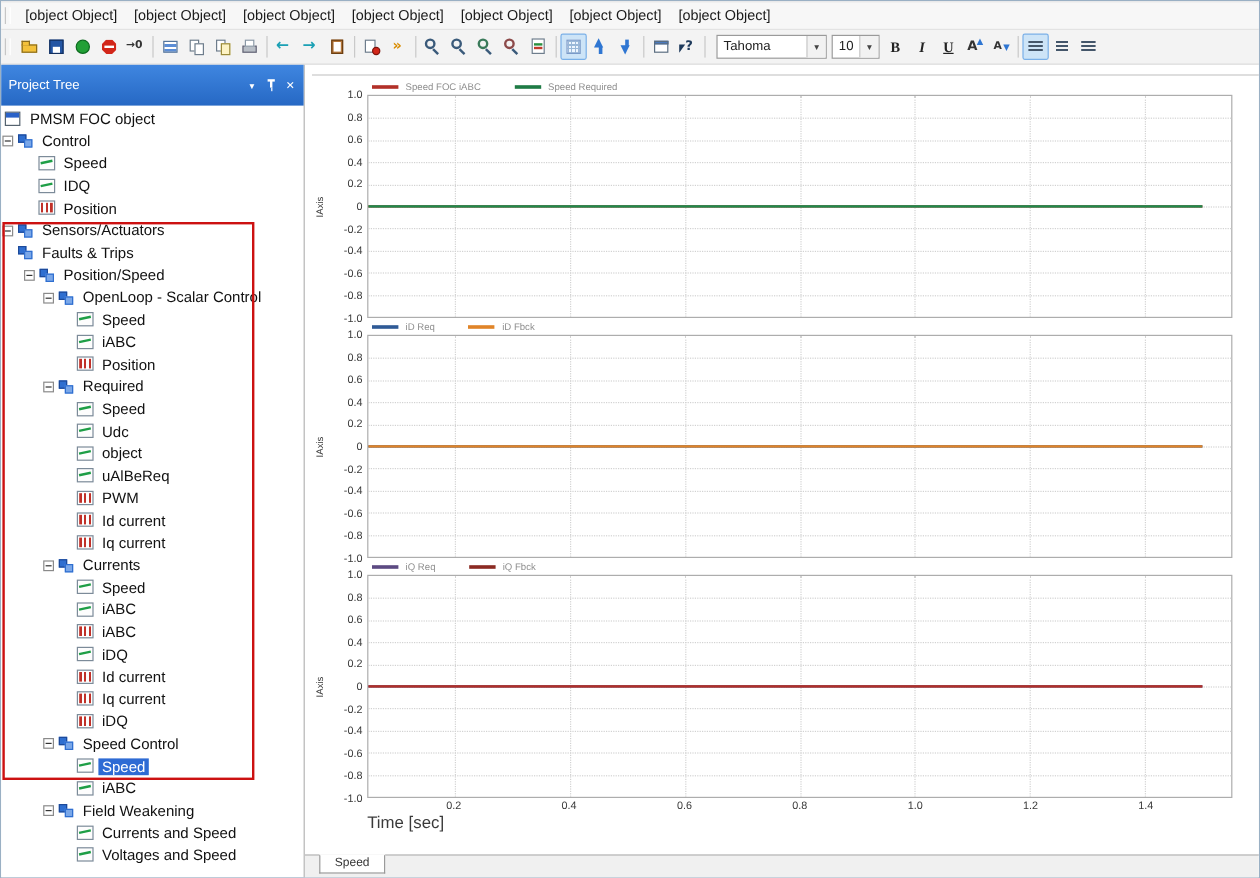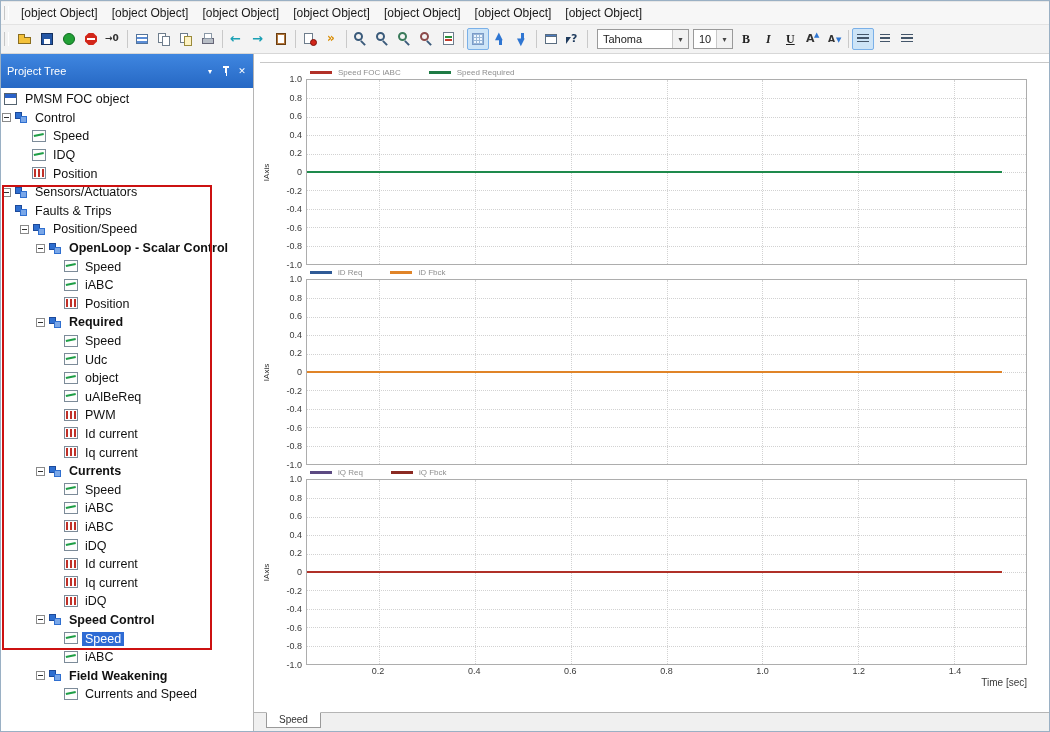--- a/index.html
+++ b/index.html
@@ -91,21 +91,21 @@
   .ph-btn.close{font-size:9px;}
   .pin-shape{position:relative;width:8px;height:10px;}
   .pin-shape::before{content:"";position:absolute;left:3px;top:1px;width:2px;height:6px;background:#fff;}
   .pin-shape::after{content:"";position:absolute;left:1px;top:0;width:6px;height:2px;background:#fff;}
   .pin-shape i{position:absolute;left:3.5px;top:7px;width:1px;height:3px;background:#fff;}
   .tree{flex:1;overflow:hidden;padding-top:2px;position:relative;}
   .tree-row{display:flex;align-items:center;height:18.6px;white-space:nowrap;}
   .tree-row[data-level="0"]{padding-left:2px;}
   .tree-row[data-level="1"]{padding-left:0;}
   .tree-row[data-level="2"]{padding-left:18px;}
-  .tree-row[data-level="3"]{padding-left:34px;font-weight:bold;}
+  .tree-row[data-level="3"]{padding-left:34px;}
   .tree-row[data-level="4"]{padding-left:50px;}
   .expander{width:12px;height:9px;flex:none;position:relative;}
   .expander::before{content:"";position:absolute;left:1px;top:0;width:9px;height:9px;background:#fff;border:1px solid #8a8a8a;box-sizing:border-box;}
   .expander::after{content:"";position:absolute;left:3px;top:4px;width:5px;height:1px;background:#333;}
   .tree-row[data-expander="blank"] .expander{visibility:hidden;}
   .tree-ic{width:15px;height:13px;margin:0 2px 0 1px;position:relative;flex:none;}
   .tree-ic::before,.tree-ic::after{content:"";position:absolute;box-sizing:border-box;}
   .tree-row[data-icon="project"] .tree-ic::before{left:0;top:0;width:13px;height:12px;background:#fff;border:1px solid #55636f;}
   .tree-row[data-icon="project"] .tree-ic::after{left:1px;top:1px;width:11px;height:4px;background:#2a62c8;}
   .tree-row[data-icon="node"] .tree-ic::before{left:1px;top:1px;width:7px;height:7px;background:#2f6fd0;border:1px solid #1d4a9a;}
@@ -131,21 +131,21 @@
   .ylab{transform:rotate(-90deg);font-size:8px;color:#333;white-space:nowrap;}
   .yticks{width:32px;flex:none;position:relative;}
   .ytick{position:absolute;right:4px;transform:translateY(-50%);font-size:9px;color:#3a3a3a;}
   .plot{flex:1;position:relative;border:1px solid #adadad;background:#fff;margin-right:22px;box-sizing:border-box;}
   .hgrid{position:absolute;left:0;right:0;height:0;border-top:1px dotted #d2d2d2;}
   .vgrid{position:absolute;top:0;bottom:0;width:0;border-left:1px dotted #d2d2d2;}
   .series-line{position:absolute;height:2px;}
   .xaxis{height:26px;flex:none;}
   .xticks{position:relative;height:12px;margin:0 22px 0 46px;}
   .xtick{position:absolute;top:1px;transform:translateX(-50%);font-size:9px;color:#3a3a3a;}
-  .xlabel{text-align:right;font-size:10px;color:#3a3a3a;margin-left:46px;margin-right:22px;}
+  .xlabel{text-align:left;font-size:14px;color:#3a3a3a;margin-left:46px;margin-right:22px;}
   .tabstrip{height:18px;flex:none;background:#f0f0f0;border-top:1px solid #b5b5b5;display:flex;align-items:flex-start;}
   .view-tab{margin-left:12px;background:#fff;border:1px solid #9a9a9a;border-top:1px solid #fff;margin-top:-1px;font-size:10px;color:#333;padding:1px 12px 2px 12px;}
 </style>
 </head>
 <body>
 
 <div class="window">
 
 
   <div class="menubar">
@@ -550,20 +550,25 @@
             <span class="tree-ic"></span>
             <span class="tree-label">Field Weakening</span>
           </div>
 
           <div class="tree-row" data-level="4" data-icon="scope" data-expander="blank">
             <span class="expander"></span>
             <span class="tree-ic"></span>
             <span class="tree-label">Currents and Speed</span>
           </div>
 
+          <div class="tree-row" data-level="4" data-icon="scope" data-expander="blank">
+            <span class="expander"></span>
+            <span class="tree-ic"></span>
+            <span class="tree-label">Voltages and Speed</span>
+          </div>
         </div>
       <div class="annotation-box"></div>
     </div>
 
     <div class="chart-area">
       <div class="charts">
 
           <div class="chart">
             <div class="legend">
               <span class="legend-item">

